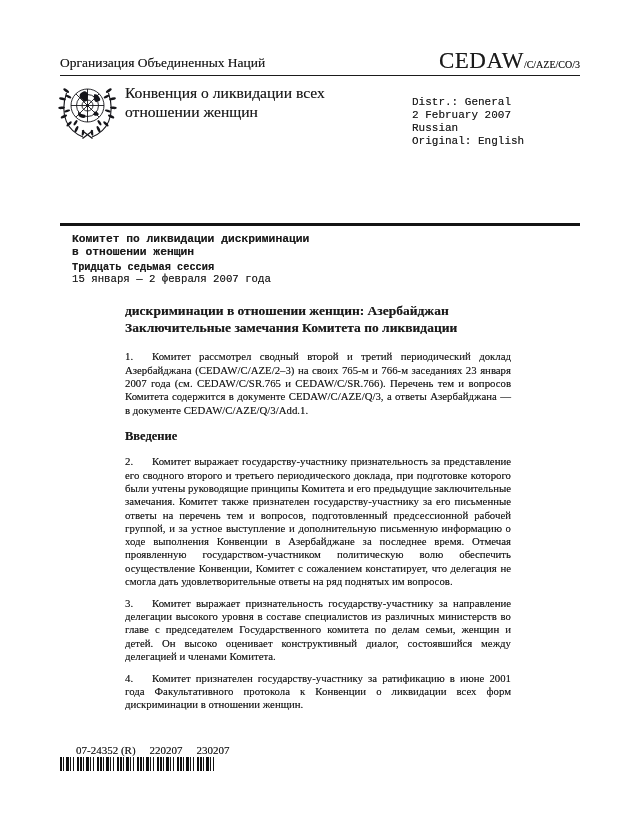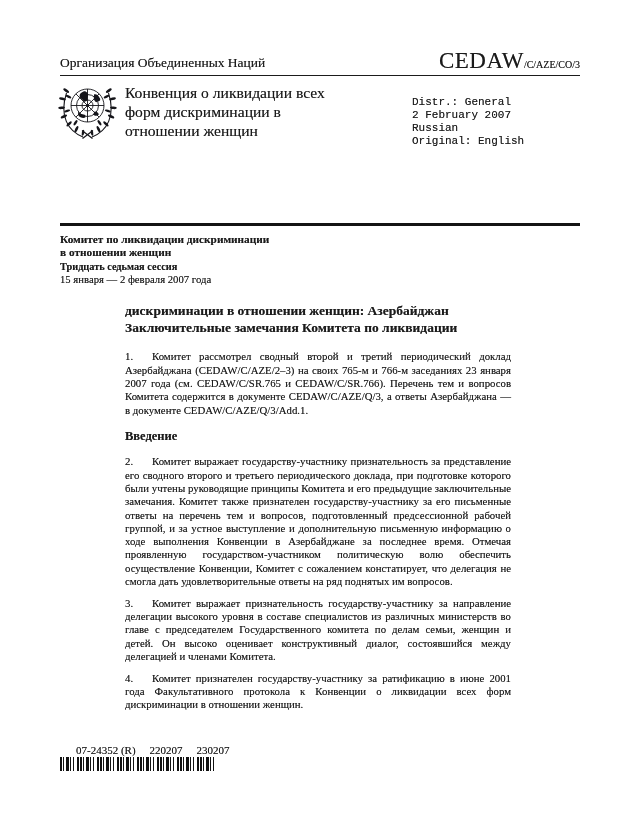--- a/index.html
+++ b/index.html
@@ -18,21 +18,21 @@
   #doc-symbol .suf{font-size:10px;}
   #rule-thin{left:60px;top:75px;width:520px;height:1.1px;background:#1b1b1b;}
 
   
   #emblem{left:56px;top:80px;}
   #conv-title{left:125px;top:83px;width:310px;font-weight:normal;font-size:15.6px;line-height:19px;}
   #distr{left:412px;top:96px;font-size:11px;line-height:13px;font-family:Liberation Mono, monospace;}
 
   
   #rule-thick{left:60px;top:223px;width:520px;height:2.6px;background:#141414;}
-  #committee{left:60px;top:233px;}
+  #committee{left:72px;top:233px;font-family:Liberation Mono, monospace;}
   #committee .c-name{font-weight:bold;font-size:11.3px;line-height:13.4px;}
   #committee .c-session{font-weight:bold;font-size:10.3px;line-height:12.5px;margin-top:1px;}
   #committee .c-dates{font-size:10.7px;line-height:12.5px;}
 
   
   #column{left:125px;top:302px;width:386px;}
   .doc-title{font-weight:bold;font-size:13.5px;line-height:17.2px;margin:0 0 14px 0;}
   p.body{font-size:10.8px;line-height:13.3px;text-align:justify;margin:0 0 8.5px 0;}
   .pnum{display:inline-block;width:27px;}
   h2.intro{font-size:12.5px;font-weight:bold;margin:12px 0 11.5px 0;}
@@ -103,21 +103,20 @@
       <ellipse cx="51.8" cy="30.9" rx="3.1" ry="1.2" transform="rotate(15 51.8 30.9)"></ellipse>
       <ellipse cx="43.5" cy="42.7" rx="3.1" ry="1.2" transform="rotate(55 43.5 42.7)"></ellipse>
       <ellipse cx="27" cy="52.8" rx="3.1" ry="1.2" transform="rotate(-80 27 52.8)"></ellipse>
       <ellipse cx="36" cy="52.8" rx="3.1" ry="1.2" transform="rotate(80 36 52.8)"></ellipse>
     </g>
   </svg>
 </div>
 
 <div id="conv-title" class="abs scan">
   <div>Конвенция о ликвидации всех</div>
-  <div>форм дискриминации в</div>
   <div>отношении женщин</div>
 </div>
 
 <div id="distr" class="abs scan">
   <div>Distr.: General</div>
   <div>2 February 2007</div>
   <div>Russian</div>
   <div>Original: English</div>
 </div>
 

